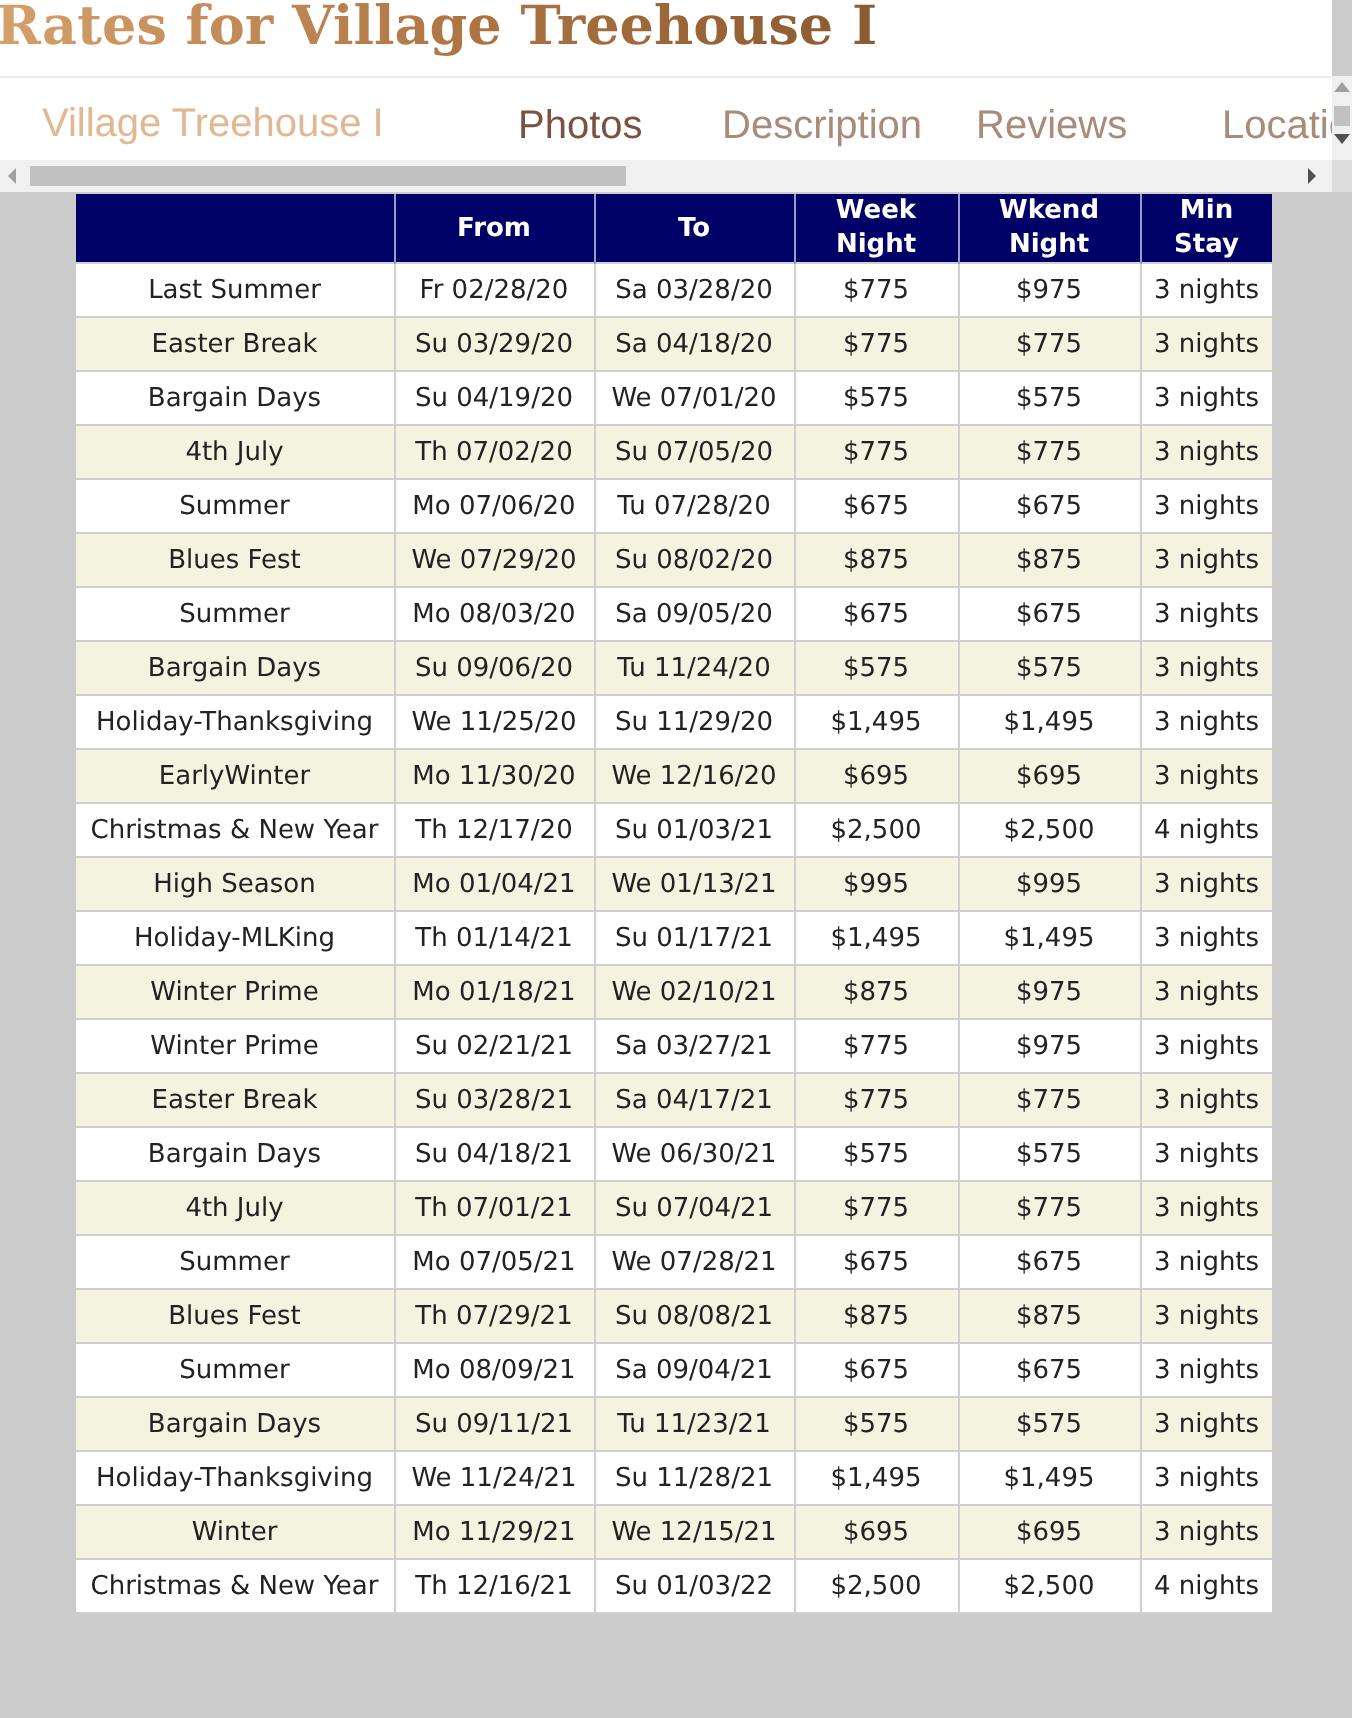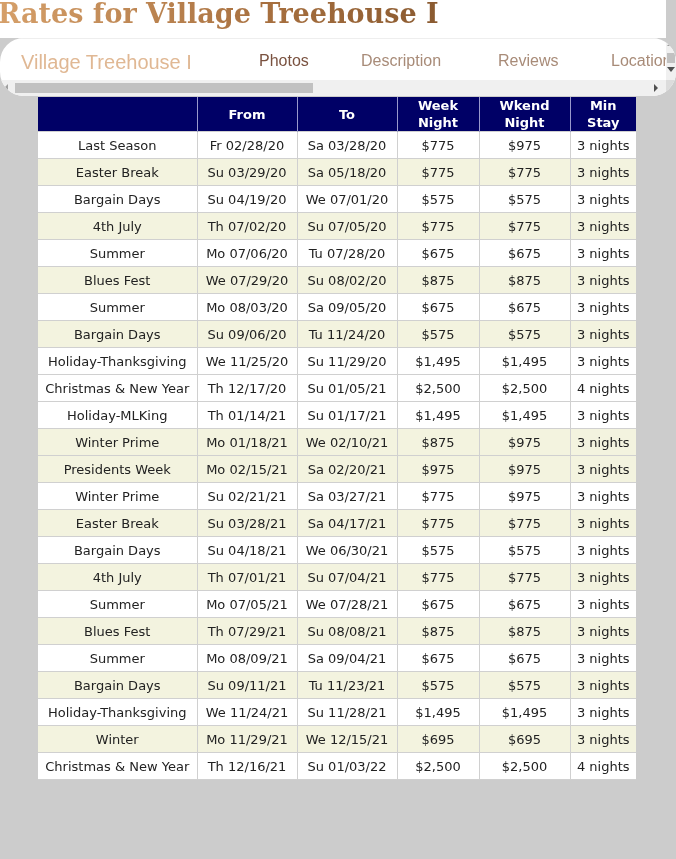--- a/index.html
+++ b/index.html
@@ -1,23 +1,23 @@
 <!DOCTYPE html>
 <html><head>
 <meta charset="utf-8">
 <style>
   html, body { margin:0; padding:0; }
   body { width:676px; height:859px; background:#cccccc; overflow:hidden; position:relative; font-family:"DejaVu Sans", sans-serif; }
   .title-bar { position:absolute; left:0; top:0; width:666px; height:38px; background:#fff; overflow:hidden; }
   .page-title { position:absolute; left:-2px; top:-2px; margin:0; font-family:"DejaVu Serif", serif; font-size:27px; font-weight:bold; color:#b07a48; white-space:nowrap; letter-spacing:0px;
     background:linear-gradient(90deg,#d6a06a 0%,#a8703f 60%,#8a5a30 100%); -webkit-background-clip:text; background-clip:text; -webkit-text-fill-color:transparent; }
-  .nav-frame { position:absolute; left:0; top:38px; width:676px; height:58px; background:#fff; overflow:hidden;border-radius:24px; }
+  .nav-frame { position:absolute; left:0; top:38px; width:676px; height:58px; background:#fff; overflow:hidden; }
   .nav-frame .topline { position:absolute; left:0; top:0; width:666px; height:1px; background:#eee; }
   .nav-items { position:absolute; left:0; top:14px; height:28px; white-space:nowrap; }
-  .nav-item { position:absolute; top:0; font-family:"Liberation Sans", sans-serif; font-size:16px; color:#a88b78; white-space:nowrap; cursor:pointer; }
+  .nav-item { position:absolute; top:0; font-family:"Liberation Sans", sans-serif; font-size:20px; color:#a88b78; white-space:nowrap; cursor:pointer; }
   .nav-item.brand { color:#e0b894; font-size:20px; top:-1px; }
   .nav-item.active { color:#7a5240; }
   .vscroll { position:absolute; right:0; top:0; width:10px; height:42px; background:#f0f0f0; }
   .vscroll .up { position:absolute; left:1px; top:3px; width:0; height:0; border-left:4px solid transparent; border-right:4px solid transparent; border-bottom:5px solid #a0a0a0; }
   .vscroll .thumb { position:absolute; left:1px; top:15px; width:8px; height:10px; background:#c1c1c1; }
   .vscroll .down { position:absolute; left:1px; top:29px; width:0; height:0; border-left:4px solid transparent; border-right:4px solid transparent; border-top:5px solid #505050; }
   .hscroll { position:absolute; left:0; top:42px; width:666px; height:16px; background:#f0f0f0; }
   .hscroll .left { position:absolute; left:4px; top:4px; width:0; height:0; border-top:4px solid transparent; border-bottom:4px solid transparent; border-right:4px solid #a0a0a0; }
   .hscroll .thumb { position:absolute; left:15px; top:3px; width:298px; height:10px; background:#c1c1c1; }
   .hscroll .right { position:absolute; right:8px; top:4px; width:0; height:0; border-top:4px solid transparent; border-bottom:4px solid transparent; border-left:4px solid #505050; }
@@ -38,21 +38,21 @@
 <div class="title-bar">
   <h1 class="page-title">Rates for Village Treehouse I</h1>
 </div>
 
 <div class="nav-frame">
   <div class="topline"></div>
   <div class="nav-items">
     <span class="nav-item brand" style="left:21px">Village Treehouse I</span>
     <span class="nav-item active" style="left:259px">Photos</span>
     <span class="nav-item" style="left:361px">Description</span>
-    <span class="nav-item" style="left:498px">Reviews</span>
+    <span class="nav-item" style="left:488px">Reviews</span>
     <span class="nav-item" style="left:611px">Location</span>
   </div>
   <div class="vscroll">
     <div class="up"></div>
     <div class="thumb"></div>
     <div class="down"></div>
   </div>
   <div class="hscroll">
     <div class="left"></div>
     <div class="thumb"></div>
@@ -75,31 +75,31 @@
       <th></th>
       <th>From</th>
       <th>To</th>
       <th>Week Night</th>
       <th>Wkend Night</th>
       <th>Min Stay</th>
     </tr>
   </thead>
   <tbody id="rates-body">
       <tr class="norm">
-        <td>Last Season</td>
+        <td>Last Summer</td>
         <td>Fr 02/28/20</td>
         <td>Sa 03/28/20</td>
         <td>$775</td>
         <td>$975</td>
         <td>3 nights</td>
       </tr>
       <tr class="alt">
         <td>Easter Break</td>
         <td>Su 03/29/20</td>
-        <td>Sa 05/18/20</td>
+        <td>Sa 04/18/20</td>
         <td>$775</td>
         <td>$775</td>
         <td>3 nights</td>
       </tr>
       <tr class="norm">
         <td>Bargain Days</td>
         <td>Su 04/19/20</td>
         <td>We 07/01/20</td>
         <td>$575</td>
         <td>$575</td>
@@ -146,52 +146,60 @@
         <td>3 nights</td>
       </tr>
       <tr class="norm">
         <td>Holiday-Thanksgiving</td>
         <td>We 11/25/20</td>
         <td>Su 11/29/20</td>
         <td>$1,495</td>
         <td>$1,495</td>
         <td>3 nights</td>
       </tr>
+      <tr class="alt">
+        <td>EarlyWinter</td>
+        <td>Mo 11/30/20</td>
+        <td>We 12/16/20</td>
+        <td>$695</td>
+        <td>$695</td>
+        <td>3 nights</td>
+      </tr>
       <tr class="norm">
         <td>Christmas &amp; New Year</td>
         <td>Th 12/17/20</td>
-        <td>Su 01/05/21</td>
+        <td>Su 01/03/21</td>
         <td>$2,500</td>
         <td>$2,500</td>
         <td>4 nights</td>
+      </tr>
+      <tr class="alt">
+        <td>High Season</td>
+        <td>Mo 01/04/21</td>
+        <td>We 01/13/21</td>
+        <td>$995</td>
+        <td>$995</td>
+        <td>3 nights</td>
       </tr>
       <tr class="norm">
         <td>Holiday-MLKing</td>
         <td>Th 01/14/21</td>
         <td>Su 01/17/21</td>
         <td>$1,495</td>
         <td>$1,495</td>
         <td>3 nights</td>
       </tr>
       <tr class="alt">
         <td>Winter Prime</td>
         <td>Mo 01/18/21</td>
         <td>We 02/10/21</td>
         <td>$875</td>
         <td>$975</td>
         <td>3 nights</td>
       </tr>
-      <tr class="alt">
-        <td>Presidents Week</td>
-        <td>Mo 02/15/21</td>
-        <td>Sa 02/20/21</td>
-        <td>$975</td>
-        <td>$975</td>
-        <td>3 nights</td>
-      </tr>
       <tr class="norm">
         <td>Winter Prime</td>
         <td>Su 02/21/21</td>
         <td>Sa 03/27/21</td>
         <td>$775</td>
         <td>$975</td>
         <td>3 nights</td>
       </tr>
       <tr class="alt">
         <td>Easter Break</td>

